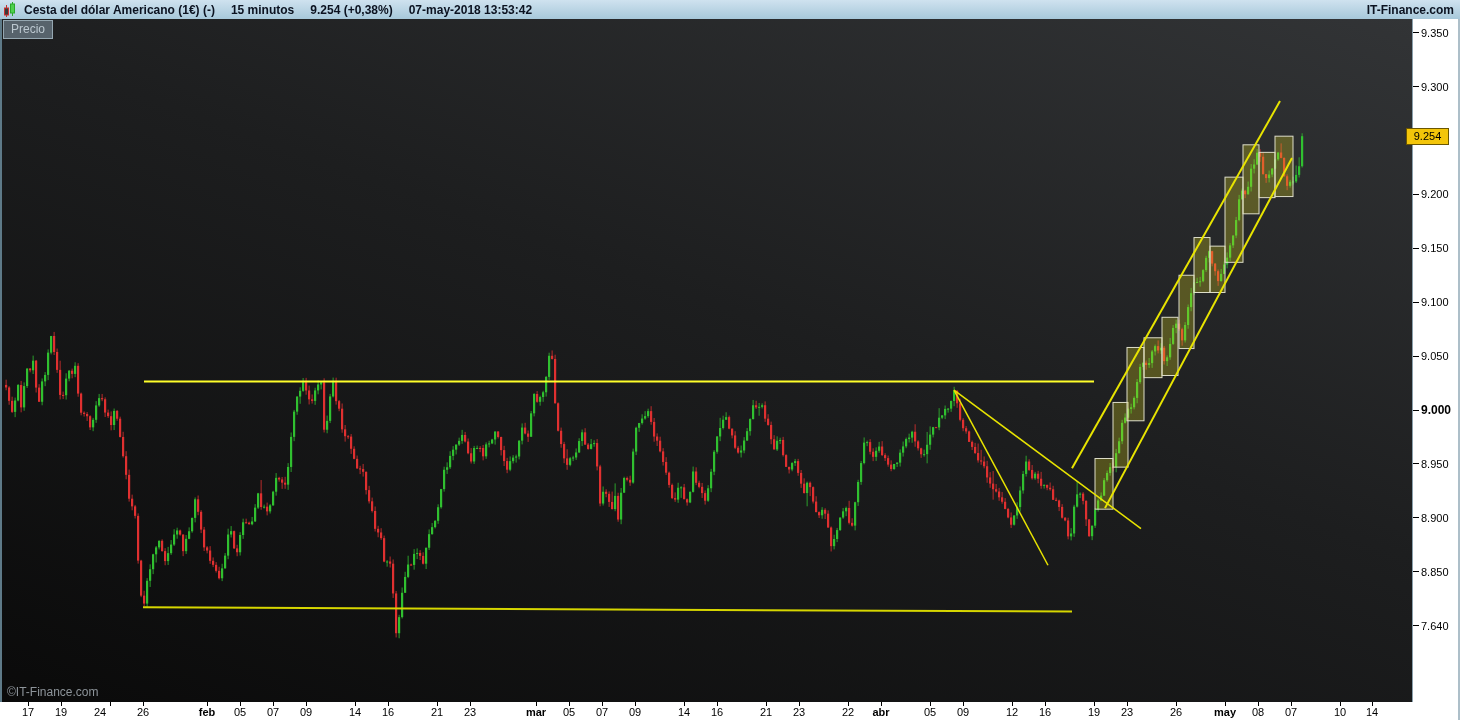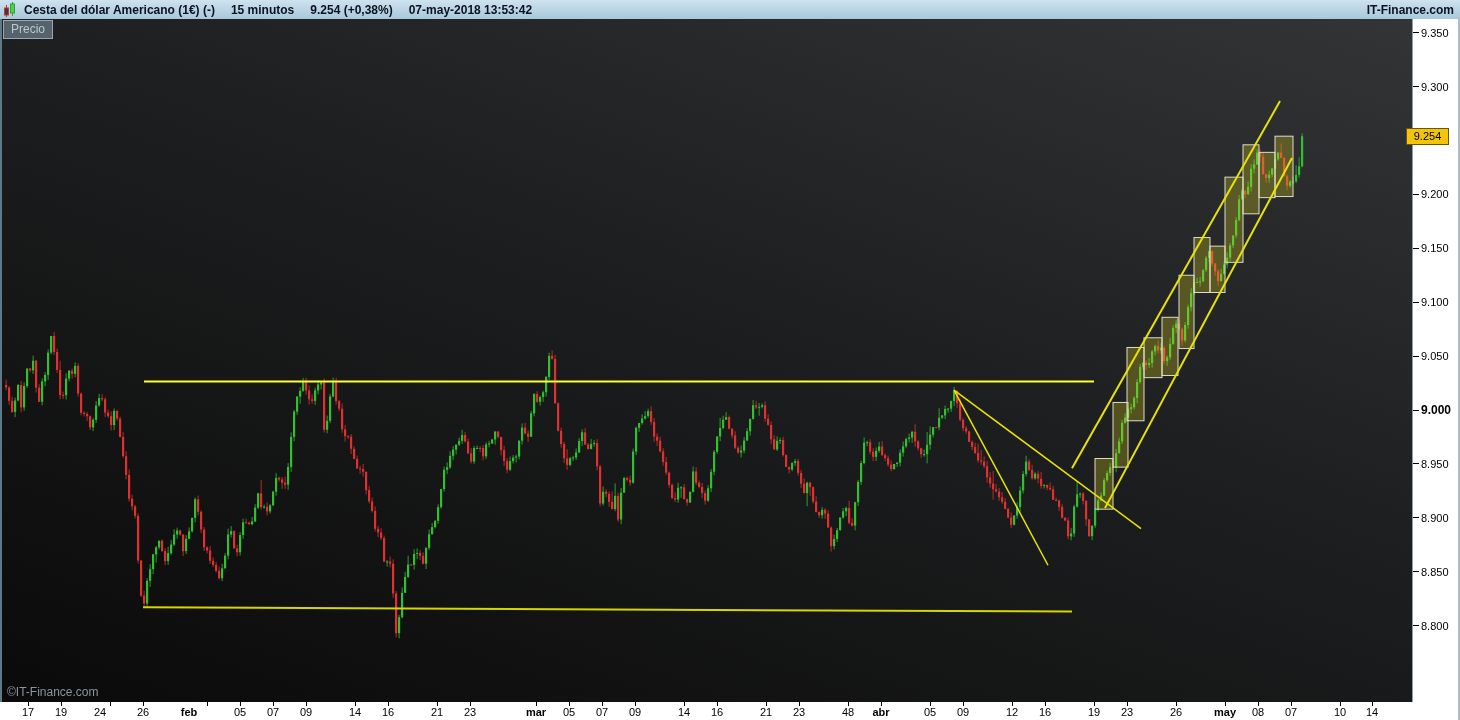--- a/index.html
+++ b/index.html
@@ -997,35 +997,35 @@
       <div class="p-label" style="top: 331.1px;">9.050</div>
       <div class="p-dash" style="top: 390.5px;"></div>
       <div class="p-label bold" style="top: 385px;">9.000</div>
       <div class="p-dash" style="top: 444.4px;"></div>
       <div class="p-label" style="top: 438.9px;">8.950</div>
       <div class="p-dash" style="top: 498.3px;"></div>
       <div class="p-label" style="top: 492.8px;">8.900</div>
       <div class="p-dash" style="top: 552.2px;"></div>
       <div class="p-label" style="top: 546.7px;">8.850</div>
       <div class="p-dash" style="top: 606.1px;"></div>
-      <div class="p-label" style="top: 600.6px;">8.800</div>
+      <div class="p-label" style="top: 600.6px;">7.640</div>
     </div>
   <div class="price-badge" id="price-badge" style="top: 128.188px; background: rgb(243, 197, 10);">9.254</div>
 
   <div class="time-axis" id="time-axis">
       <div class="t-dash" style="left: 28px;"></div>
       <div class="t-label" style="left: 28px;">17</div>
       <div class="t-dash" style="left: 61px;"></div>
       <div class="t-label" style="left: 61px;">19</div>
       <div class="t-dash" style="left: 110px;"></div>
       <div class="t-label" style="left: 100px;">24</div>
       <div class="t-dash" style="left: 143px;"></div>
       <div class="t-label" style="left: 143px;">26</div>
       <div class="t-dash" style="left: 207px;"></div>
-      <div class="t-label bold" style="left: 189px;">feb</div>
+      <div class="t-label bold" style="left: 207px;">feb</div>
       <div class="t-dash" style="left: 240px;"></div>
       <div class="t-label" style="left: 240px;">05</div>
       <div class="t-dash" style="left: 273px;"></div>
       <div class="t-label" style="left: 273px;">07</div>
       <div class="t-dash" style="left: 306px;"></div>
       <div class="t-label" style="left: 306px;">09</div>
       <div class="t-dash" style="left: 355px;"></div>
       <div class="t-label" style="left: 355px;">14</div>
       <div class="t-dash" style="left: 388px;"></div>
       <div class="t-label" style="left: 388px;">16</div>
@@ -1043,21 +1043,21 @@
       <div class="t-label" style="left: 635px;">09</div>
       <div class="t-dash" style="left: 684px;"></div>
       <div class="t-label" style="left: 684px;">14</div>
       <div class="t-dash" style="left: 717px;"></div>
       <div class="t-label" style="left: 717px;">16</div>
       <div class="t-dash" style="left: 766px;"></div>
       <div class="t-label" style="left: 766px;">21</div>
       <div class="t-dash" style="left: 799px;"></div>
       <div class="t-label" style="left: 799px;">23</div>
       <div class="t-dash" style="left: 848px;"></div>
-      <div class="t-label" style="left: 848px;">48</div>
+      <div class="t-label" style="left: 848px;">22</div>
       <div class="t-dash" style="left: 881px;"></div>
       <div class="t-label bold" style="left: 881px;">abr</div>
       <div class="t-dash" style="left: 930px;"></div>
       <div class="t-label" style="left: 930px;">05</div>
       <div class="t-dash" style="left: 963px;"></div>
       <div class="t-label" style="left: 963px;">09</div>
       <div class="t-dash" style="left: 1012px;"></div>
       <div class="t-label" style="left: 1012px;">12</div>
       <div class="t-dash" style="left: 1045px;"></div>
       <div class="t-label" style="left: 1045px;">16</div>

